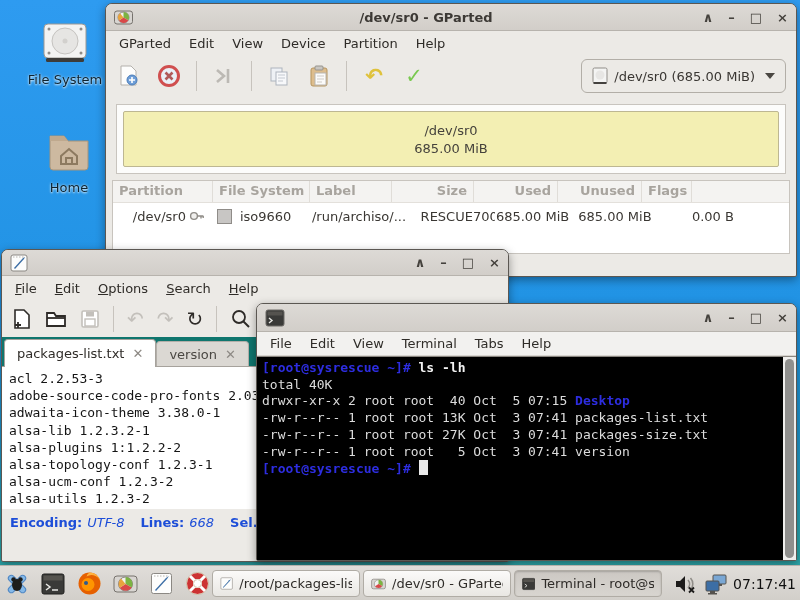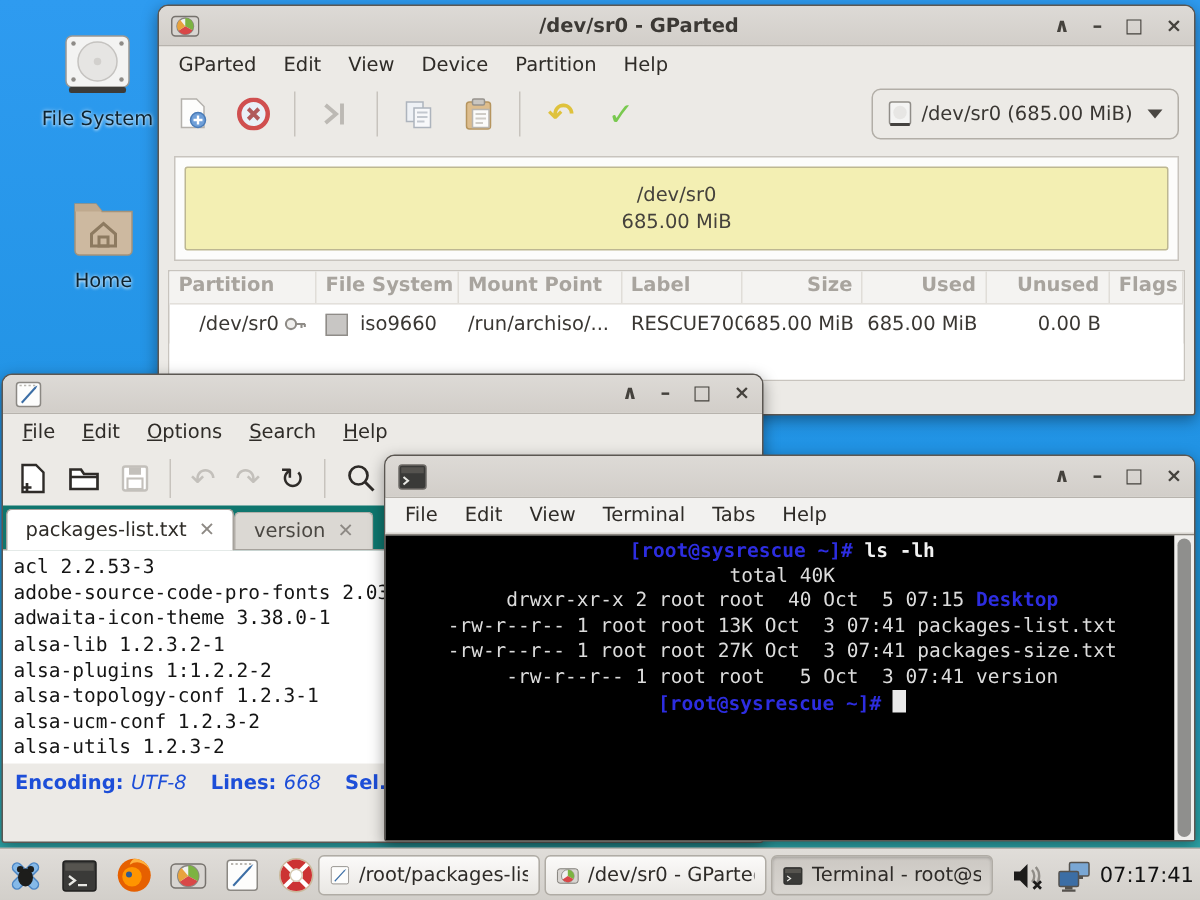--- a/index.html
+++ b/index.html
@@ -95,21 +95,21 @@
   .ed-status b { font-weight:bold; }
   .ed-status i { font-style:italic; margin-left:5px; }
 
   
   #terminal { left:256px; top:303px; width:541px; height:258px; z-index:3; }
   #terminal .titlebar { height:28px; }
   #terminal .menubar { height:24px; background:#f2f1ef; border-bottom:1px solid #d8d5d0; }
   .term-body { display:flex; height:204px; border-top:1px solid #8a8680; }
   .term-lines { flex:1; background:#000; padding:3px 2px 0 5px; overflow:hidden;
     font-family:"DejaVu Sans Mono","Liberation Mono",monospace; font-size:13px;
-    line-height:16.7px;text-align:center; }
+    line-height:16.7px; }
   .seg-prompt { color:#2d2de0; font-weight:bold; }
   .seg-cmd { color:#f2f2f2; font-weight:bold; }
   .seg-plain { color:#dcdcdc; }
   .seg-dir { color:#2d2de0; font-weight:bold; }
   .cursor { display:inline-block; width:9px; height:15px; background:#e9e9e9;
     vertical-align:-2px; }
   .term-scroll { width:13px; background:#efeeec; position:relative; }
   .term-thumb { position:absolute; top:2px; bottom:2px; left:2px; width:9px;
     background:#8f8f8d; border-radius:5px; }
 
@@ -242,21 +242,20 @@
   <div class="gp-overview">
     <div class="gp-yellow">
       <span>/dev/sr0</span>
       <span>685.00 MiB</span>
     </div>
   </div>
   <div class="gp-table">
     <div class="gp-thead">
       <div class="c-part">Partition</div>
       <div class="c-fs">File System</div>
-      <div class="c-mnt">Mount Point</div>
       <div class="c-lbl">Label</div>
       <div class="c-size">Size</div>
       <div class="c-used">Used</div>
       <div class="c-unus">Unused</div>
       <div class="c-flag">Flags</div>
     </div>
     <div class="gp-row">
       <div class="c-part">
         <span>/dev/sr0</span>
         <svg width="16" height="12" viewBox="0 0 16 12" style="margin-left:3px">

